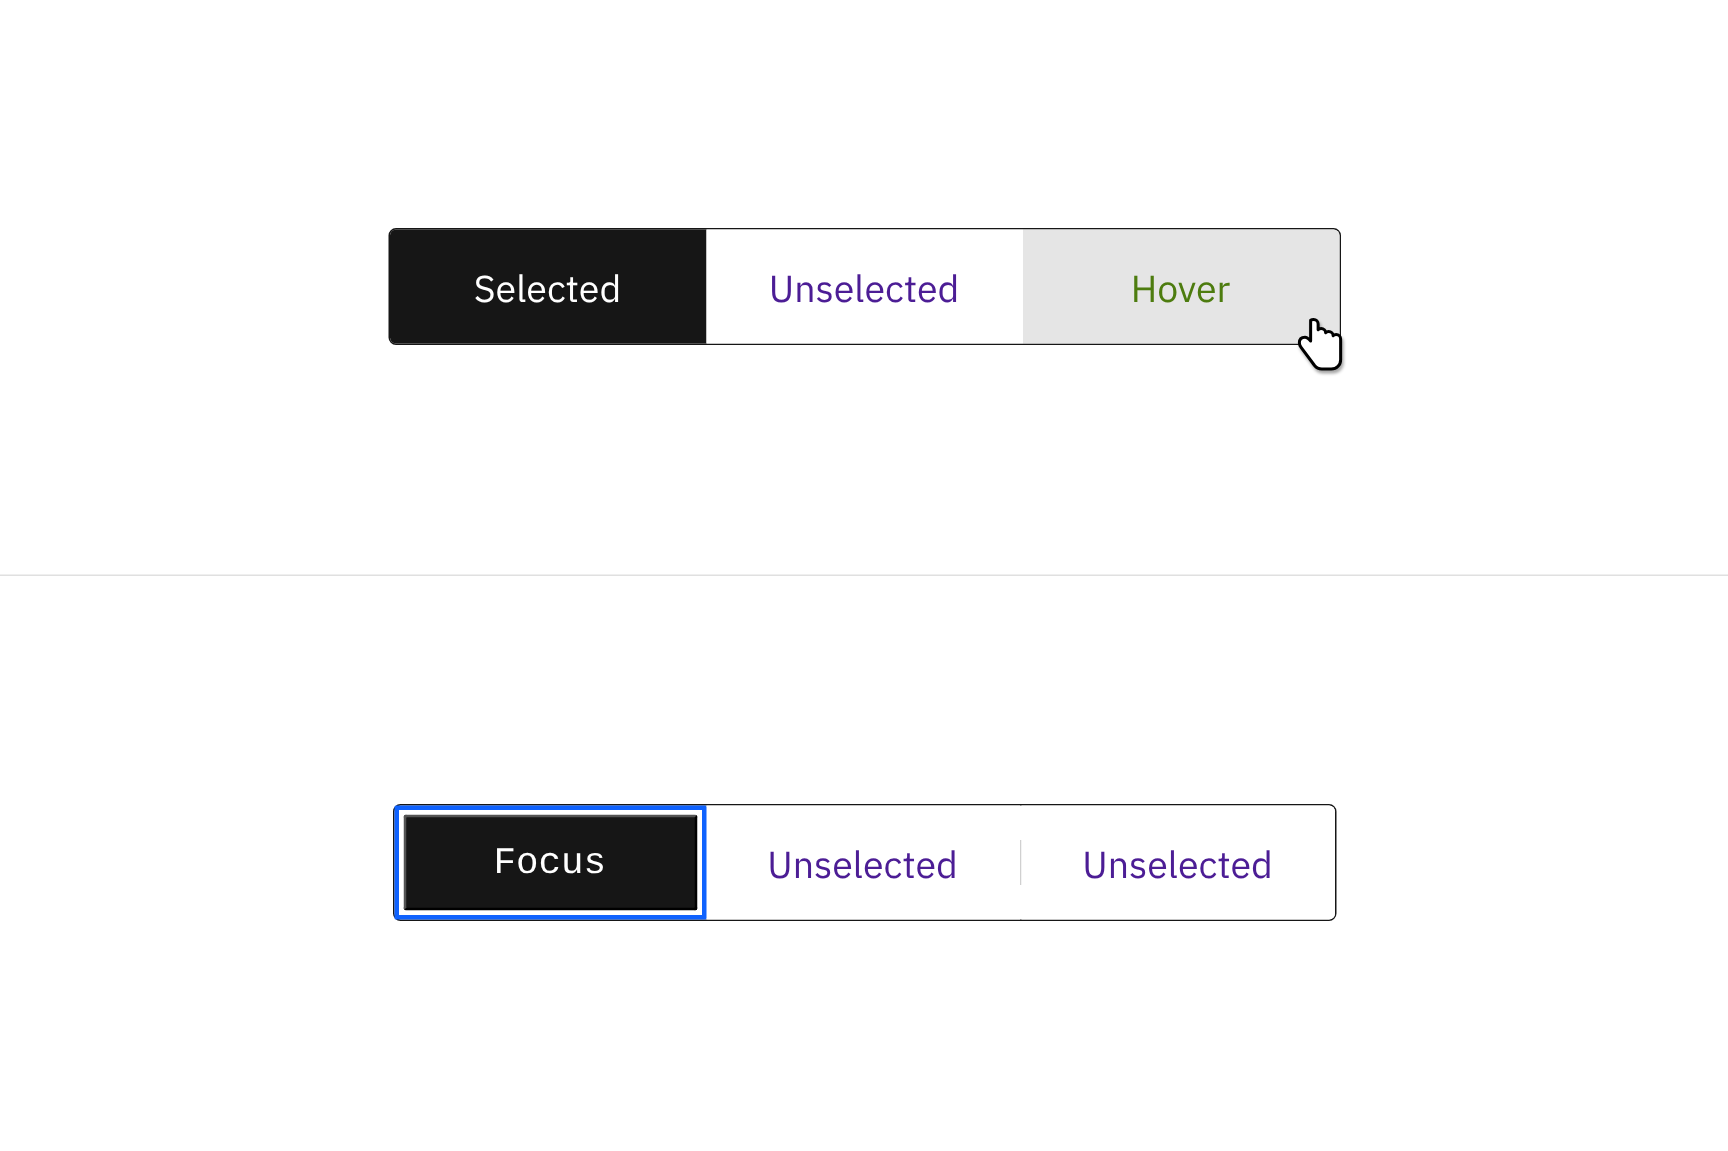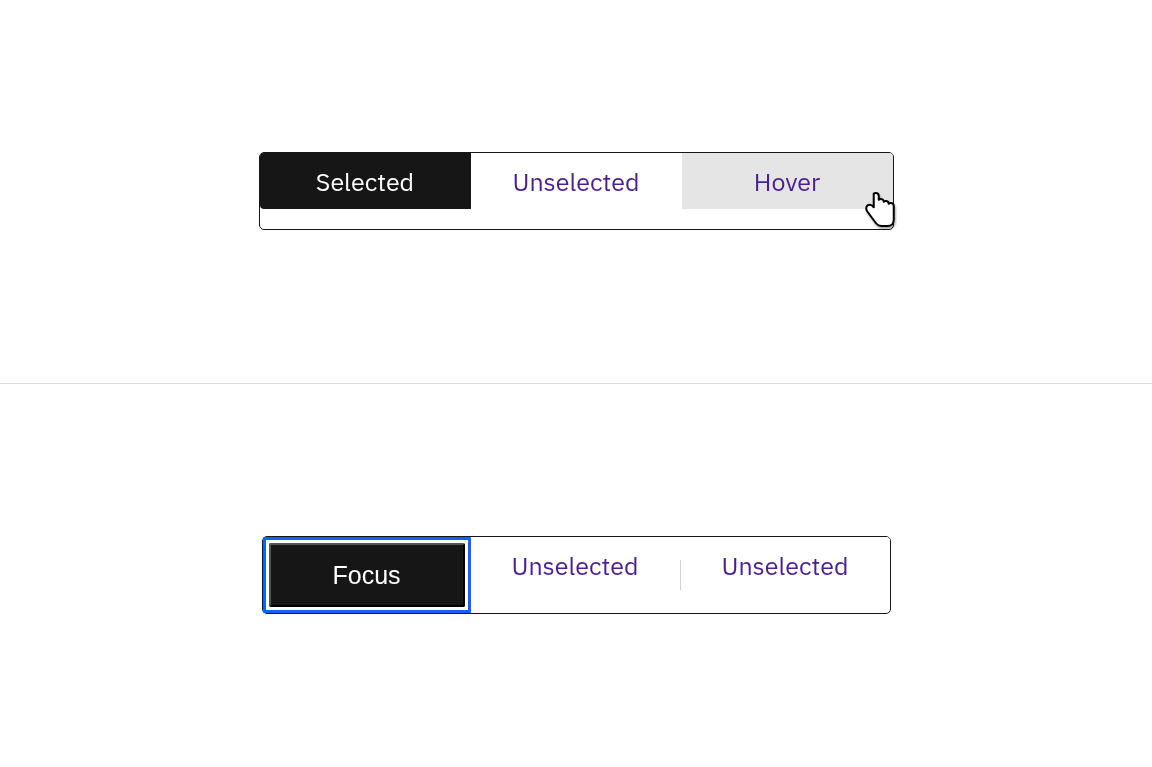--- a/index.html
+++ b/index.html
@@ -37,41 +37,41 @@
       border-radius: 5px;
       overflow: visible;
       height: 78px;
       position: relative;
     }
     .segment {
       display: flex;
       align-items: center;
       justify-content: center;
       width: 211px;
-      height: 56px;
+      height: 76px;
       font-size: 25px;
       letter-spacing: 0px;
       cursor: pointer;
       position: relative;
       border: none;
       background: transparent;
       font-family: inherit;
     }
     .segment.selected {
       background: #161616;
       color: #ffffff;
       border-radius: 4px 0 0 4px;
     }
     .segment.unselected {
       background: #ffffff;
       color: #4c1d95;
     }
     .segment.hover {
       background: #e5e5e5;
-      color: #4c1d95;
+      color: #4d7c0f;
       border-radius: 0 4px 4px 0;
     }
     .segment.unselected-last {
       border-radius: 0 4px 4px 0;
     }
     .segment-divider-v {
       width: 1px;
       height: 30px;
       background: #d0d0d0;
       align-self: center;
@@ -111,20 +111,21 @@
       background: #161616;
       color: #fff;
       width: 196px;
       height: 64px;
       margin: 6px;
       border-radius: 2px;
       display:flex;
       align-items:center;
       justify-content:center;
       font-size:25px;
+      font-family:Liberation Mono, monospace;
     }
   </style>
 </head>
 <body>
 
 <div class="section section-top">
   <div class="segmented">
     <button class="segment selected">Selected</button>
     <button class="segment unselected">Unselected</button>
     <button class="segment hover">

